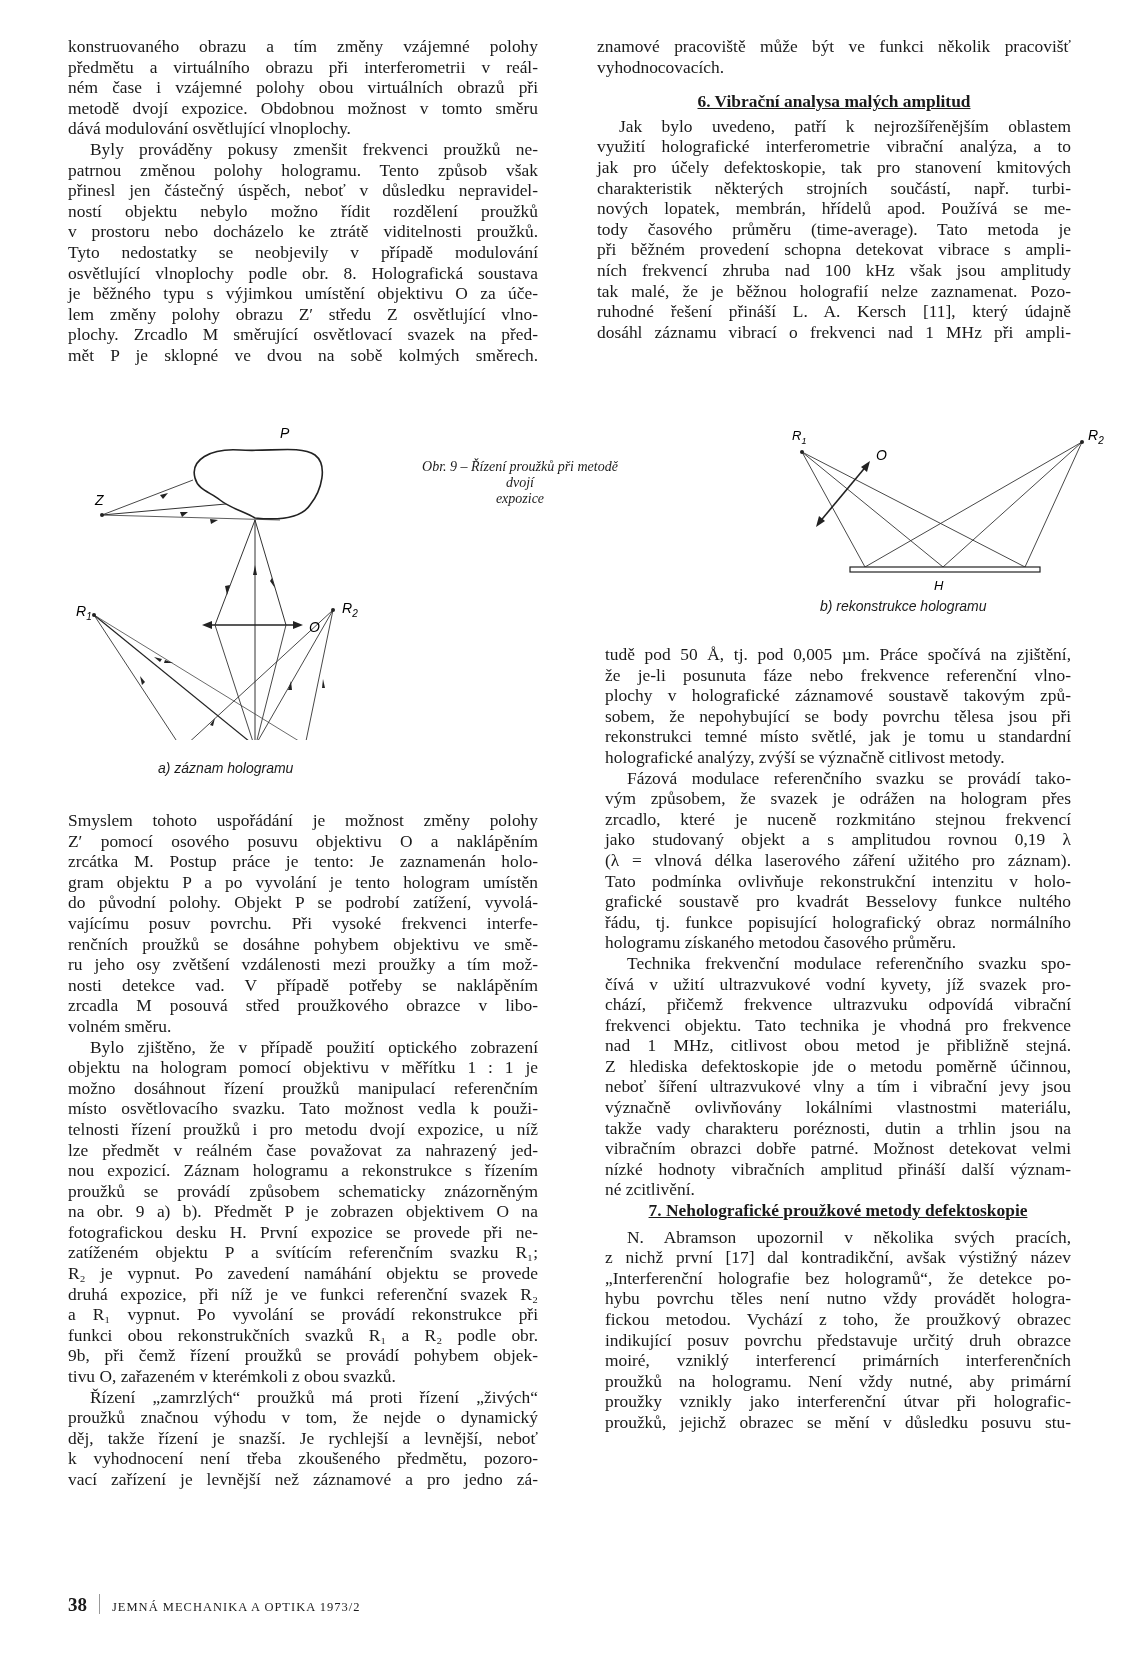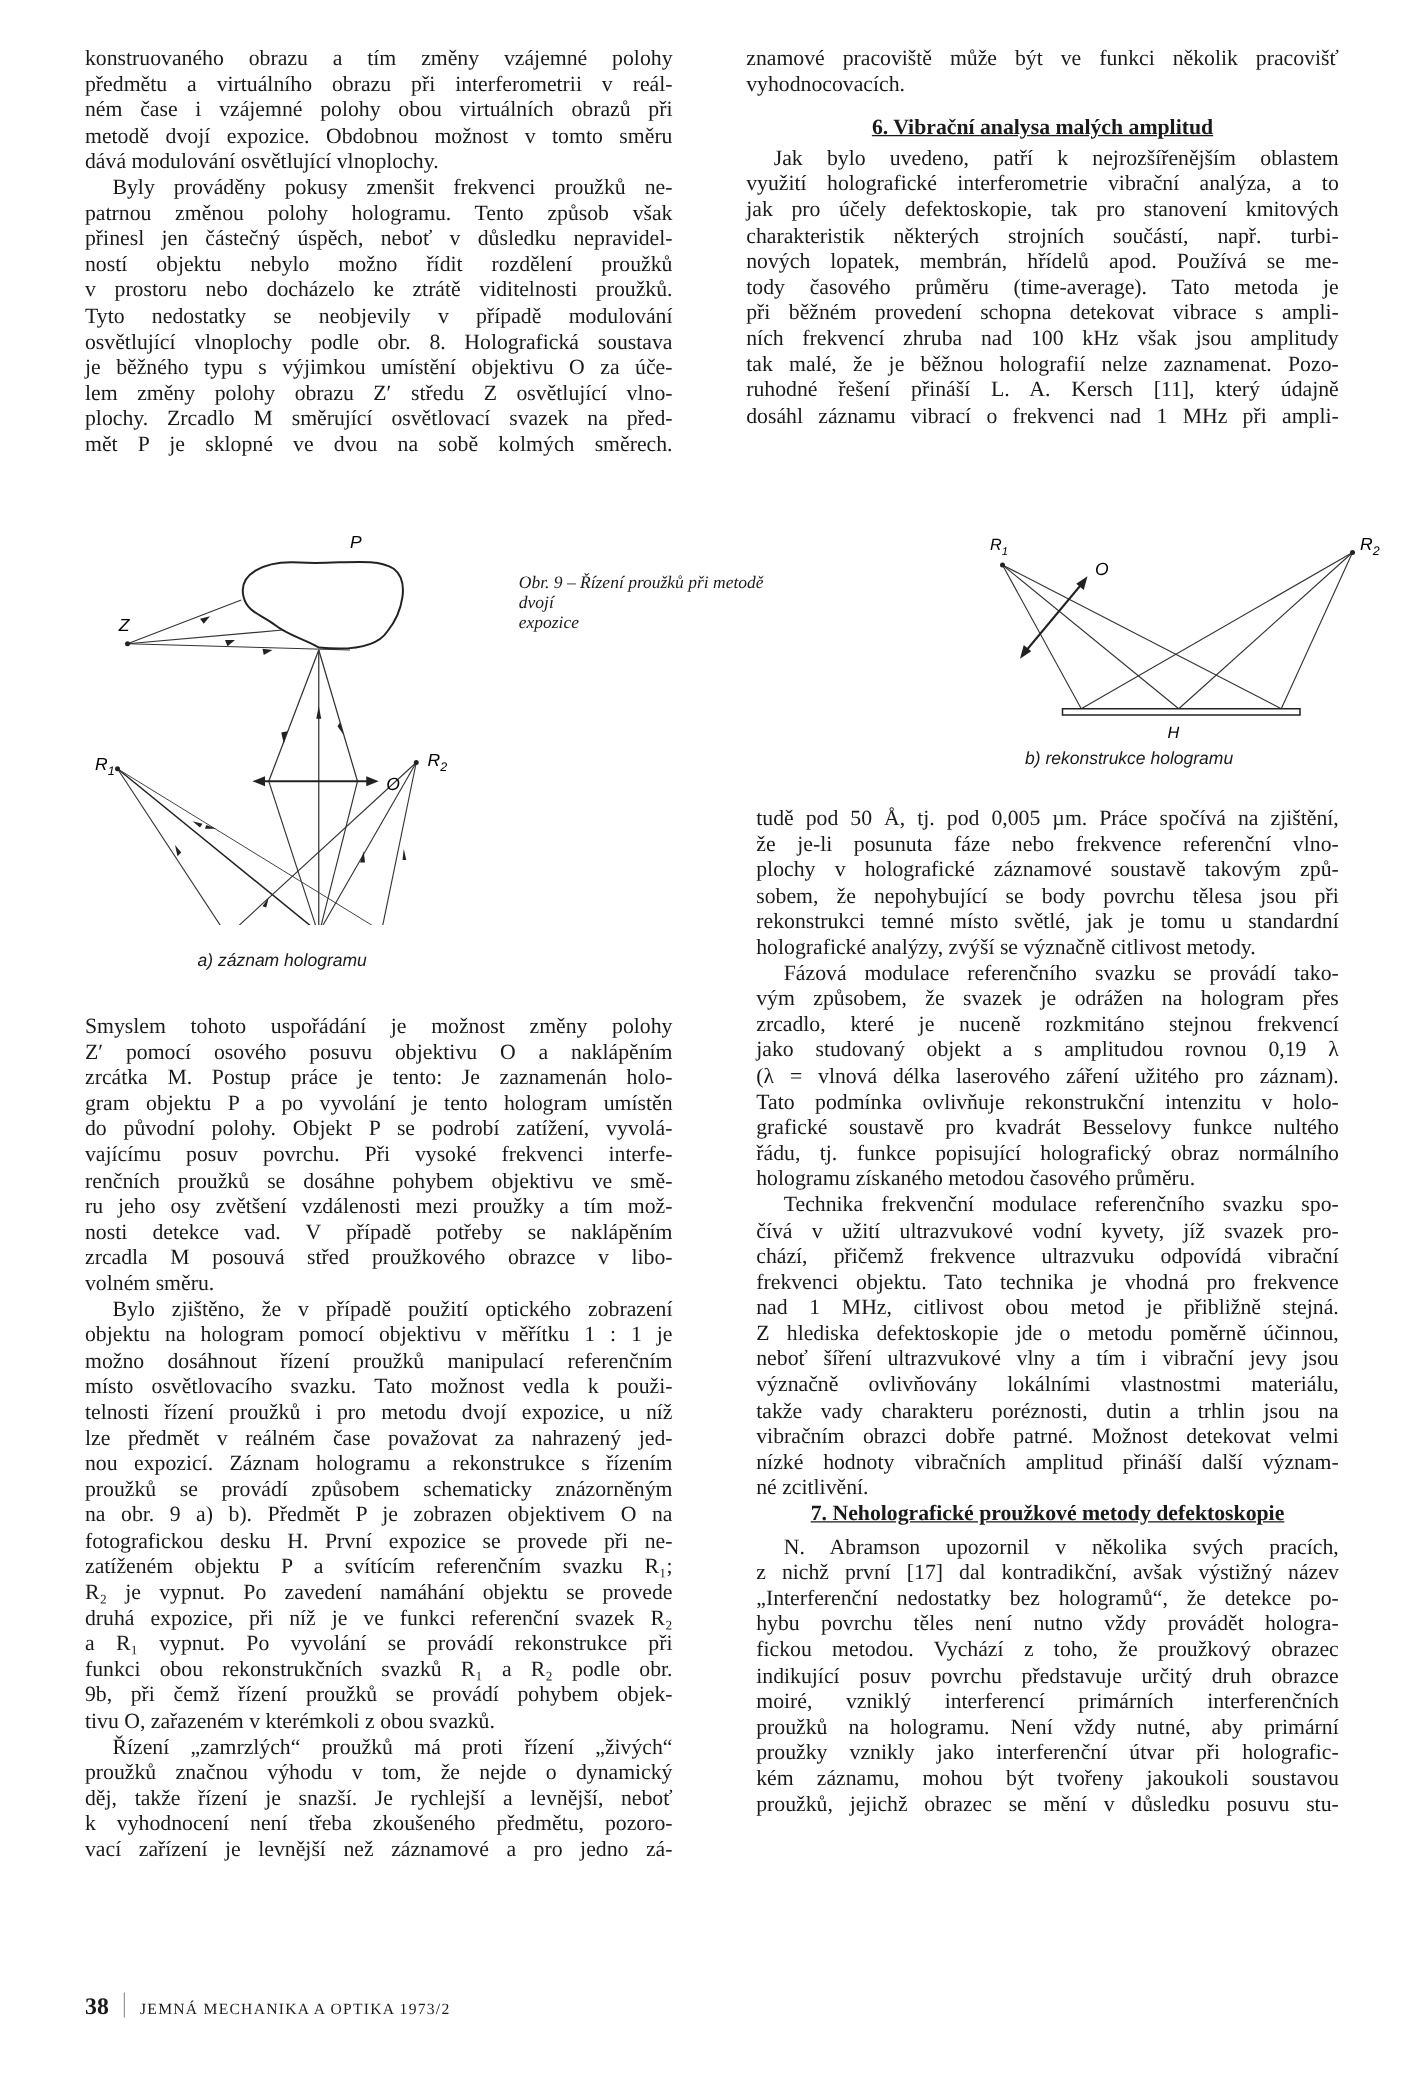--- a/index.html
+++ b/index.html
@@ -4,21 +4,21 @@
 <style>
   html, body { margin: 0; padding: 0; background: #ffffff; }
   body { width: 1140px; height: 1677px; position: relative; overflow: hidden; color: #1a1a1a;
          font-family: "DejaVu Serif", "Liberation Serif", serif; }
   .col { position: absolute; font-family: "Liberation Serif", "DejaVu Serif", serif;
          font-size: 17.4px; line-height: 20.6px; text-align: justify; }
   .line { display: block; text-align: justify; text-align-last: justify; white-space: nowrap; }
   .line.last { text-align-last: left; }
   .heading { font-weight: bold; text-align: center; font-size: 17.4px; line-height: 20.6px; margin: 0; text-decoration: underline; }
   .caption { position: absolute; font-family: "Liberation Serif", serif; font-style: italic; font-size: 14px;
-             line-height: 16px; text-align: left; }
+             line-height: 16px; text-align: center; }
   .figlabel { position: absolute; font-family: "Liberation Sans", "DejaVu Sans", sans-serif; font-style: italic;
               font-size: 14px; }
   .footer { position: absolute; left: 68px; top: 1594px; font-family: "Liberation Serif", serif; }
   .footer .num { font-weight: bold; font-size: 19px; }
   .footer .sep { display: inline-block; width: 1px; height: 20px; background: #999; margin: 0 12px; vertical-align: -3px; }
   .footer .journal { font-size: 12.5px; letter-spacing: 1px; }
   svg text { font-family: "Liberation Sans", "DejaVu Sans", sans-serif; font-style: italic; }
 </style>
 </head>
 <body>
@@ -203,26 +203,25 @@
   <span class="line">Z hlediska defektoskopie jde o metodu poměrně účinnou,</span>
   <span class="line">neboť šíření ultrazvukové vlny a tím i vibrační jevy jsou</span>
   <span class="line">význačně ovlivňovány lokálními vlastnostmi materiálu,</span>
   <span class="line">takže vady charakteru poréznosti, dutin a trhlin jsou na</span>
   <span class="line">vibračním obrazci dobře patrné. Možnost detekovat velmi</span>
   <span class="line">nízké hodnoty vibračních amplitud přináší další význam-</span>
   <span class="line last">né zcitlivění.</span>
   <div class="heading" style="margin-bottom:6px;">7. Neholografické proužkové metody defektoskopie</div>
   <span class="line" style="padding-left:22px">N. Abramson upozornil v několika svých pracích,</span>
   <span class="line">z nichž první [17] dal kontradikční, avšak výstižný název</span>
-  <span class="line">„Interferenční nedostatky bez hologramů“, že detekce po-</span>
+  <span class="line">„Interferenční holografie bez hologramů“, že detekce po-</span>
   <span class="line">hybu povrchu těles není nutno vždy provádět hologra-</span>
   <span class="line">fickou metodou. Vychází z toho, že proužkový obrazec</span>
   <span class="line">indikující posuv povrchu představuje určitý druh obrazce</span>
   <span class="line">moiré, vzniklý interferencí primárních interferenčních</span>
   <span class="line">proužků na hologramu. Není vždy nutné, aby primární</span>
   <span class="line">proužky vznikly jako interferenční útvar při holografic-</span>
-  <span class="line">kém záznamu, mohou být tvořeny jakoukoli soustavou</span>
   <span class="line">proužků, jejichž obrazec se mění v důsledku posuvu stu-</span>
 </div>
 
 <div class="footer">
   <span class="num">38</span><span class="sep"></span><span class="journal">JEMNÁ MECHANIKA A OPTIKA 1973/2</span>
 </div>
 
 </body></html>

